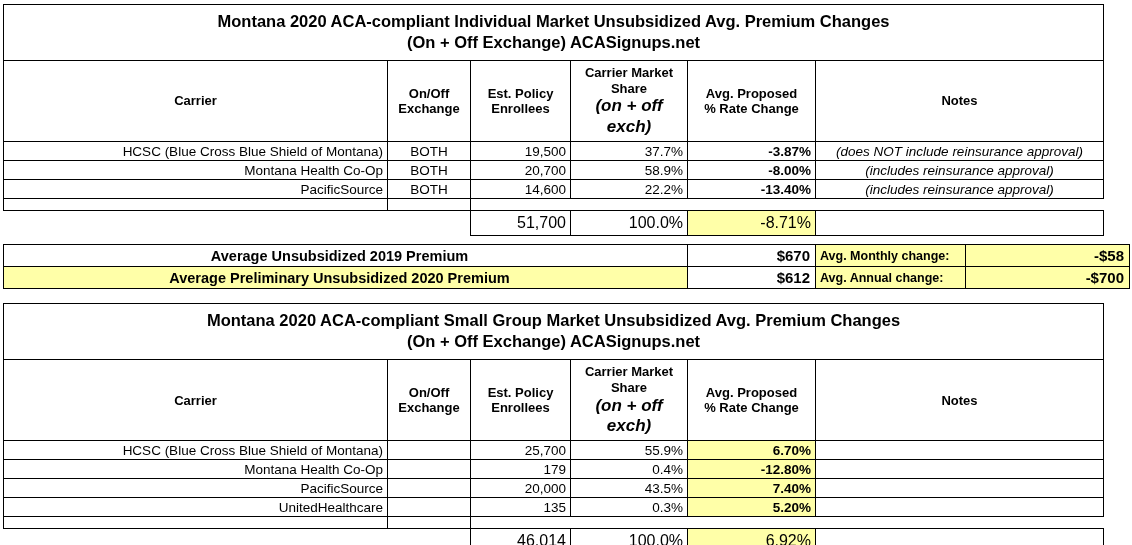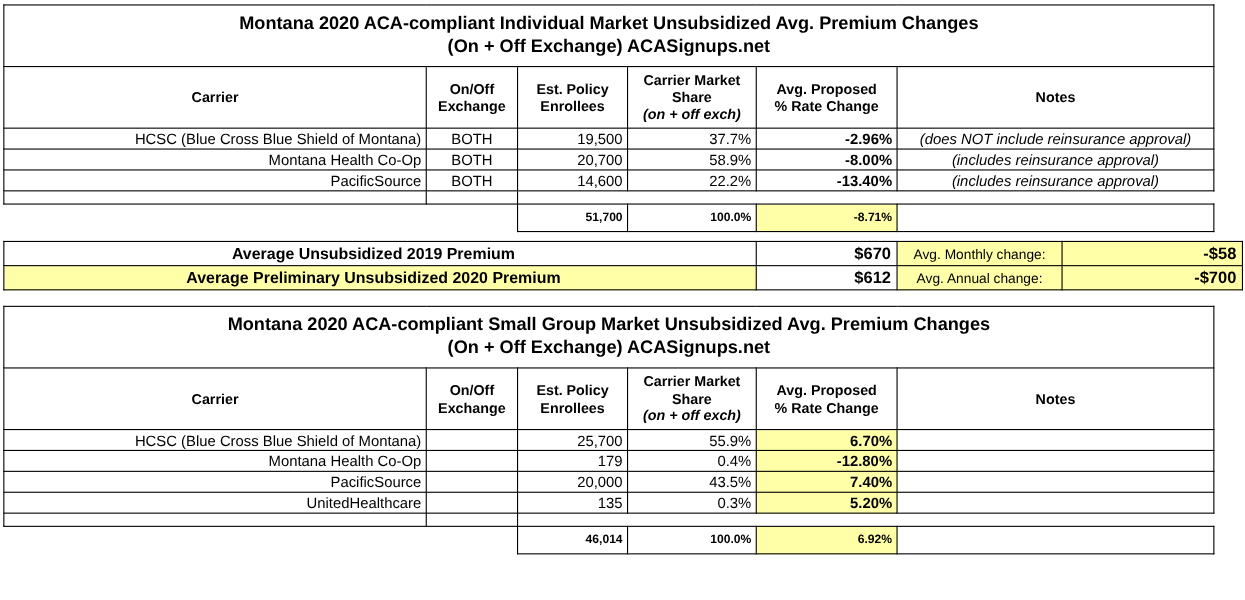--- a/index.html
+++ b/index.html
@@ -43,21 +43,21 @@
   }
   .hdr {
     text-align: center;
     font-weight: bold;
     font-size: 13px;
     line-height: 1.2;
     padding: 4px 2px;
     height: 54px;
   }
   .hdr .sub {
-    font-size: 13px;
+    font-size: 17px;
     font-style: italic;
     font-weight: bold;
     display: block;
   }
   .data-row td {
     height: 19px;
     font-size: 13.5px;
   }
   .carrier {
     text-align: right;
@@ -67,44 +67,44 @@
   .right { text-align: right; }
   .bold { font-weight: bold; }
   .italic-note {
     font-style: italic;
     font-size: 12px;
     text-align: center;
   }
   .yellow { background: #ffffa8 !important; }
   .total-row td {
     height: 25px;
-    font-weight: bold;
-    font-size: 11px;
+    font-weight: normal;
+    font-size: 16px;
   }
   .nb { border: none !important; background: transparent !important; }
 
   
   .summary td {
     height: 22px;
     font-size: 14.5px;
     font-weight: bold;
   }
   .summary .lbl {
     text-align: center;
     padding-right: 16px;
   }
   .summary .val {
     text-align: right;
     padding-right: 5px;
     font-size: 15px;
   }
   .summary .sublbl {
     font-size: 12.5px;
-    font-weight: normal;
-    text-align: center;
+    font-weight: bold;
+    text-align: left;
     padding-left: 4px;
   }
   .spacer { height: 8px; }
   .spacer2 { height: 14px; }
 </style>
 </head>
 <body>
 
 <div class="page">
 
@@ -134,21 +134,21 @@
       <td class="hdr">Avg. Proposed<br>% Rate Change</td>
       <td class="hdr">Notes</td>
       <td class="nb"></td>
     </tr>
 
     <tr class="data-row">
       <td class="carrier">HCSC (Blue Cross Blue Shield of Montana)</td>
       <td class="center">BOTH</td>
       <td class="right">19,500</td>
       <td class="right">37.7%</td>
-      <td class="right bold">-2.96%</td>
+      <td class="right bold">-3.87%</td>
       <td class="italic-note">(does NOT include reinsurance approval)</td>
       <td class="nb"></td>
     </tr>
     <tr class="data-row">
       <td class="carrier">Montana Health Co-Op</td>
       <td class="center">BOTH</td>
       <td class="right">20,700</td>
       <td class="right">58.9%</td>
       <td class="right bold">-8.00%</td>
       <td class="italic-note">(includes reinsurance approval)</td>

